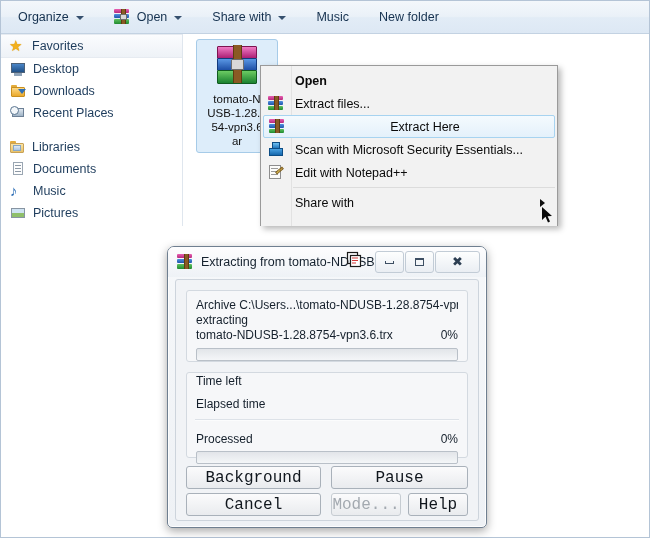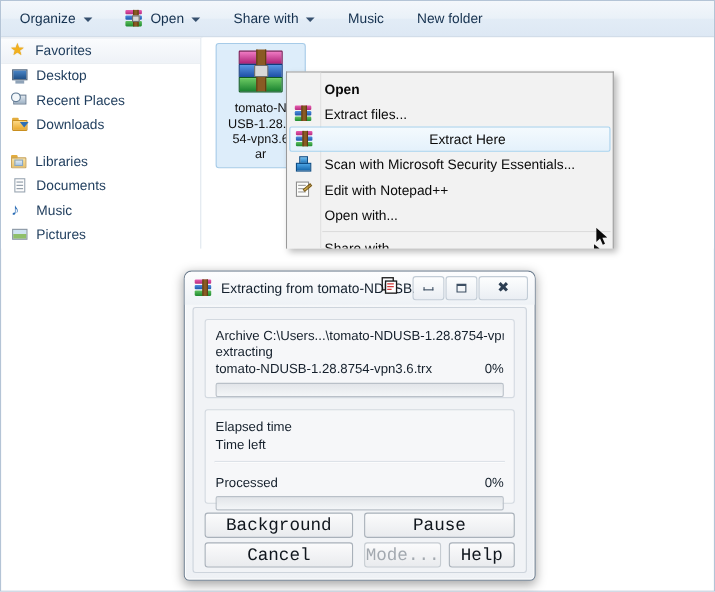--- a/index.html
+++ b/index.html
@@ -558,34 +558,34 @@
 
     <div class="nav-row child">
       <span class="nav-ico ico-desktop">
         <span class="scr"></span>
           <span class="base"></span>
       </span>
       <span>Desktop</span>
     </div>
 
     <div class="nav-row child">
-      <span class="nav-ico ico-recent">
-        <span class="scr"></span>
-          <span class="clk"></span>
-      </span>
-      <span>Recent Places</span>
-    </div>
-
-    <div class="nav-row child">
       <span class="nav-ico ico-folder">
         <span class="tab"></span>
           <span class="body"></span>
           <span class="arrow"></span>
       </span>
       <span>Downloads</span>
+    </div>
+
+    <div class="nav-row child">
+      <span class="nav-ico ico-recent">
+        <span class="scr"></span>
+          <span class="clk"></span>
+      </span>
+      <span>Recent Places</span>
     </div>
 
     <div class="nav-gap"></div>
 
     <div class="nav-row">
       <span class="nav-ico ico-folder ico-lib">
         <span class="tab"></span>
           <span class="body"></span>
           <span class="inner"></span>
       </span>
@@ -674,23 +674,20 @@
       <span class="mi-ico ico-npp">
         <span class="pg"></span>
         <span class="ln" style="top:4px;"></span>
         <span class="ln" style="top:7px;"></span>
         <span class="ln" style="top:10px;"></span>
         <span class="pen"></span>
       </span>
       <span>Edit with Notepad++</span>
     </div>
 
-    <div class="mi">
-      <span>Open with...</span>
-    </div>
 
     <div class="menu-sep"></div>
 
     <div class="mi">
       <span>Share with</span>
       <span class="submenu-arrow"></span>
     </div>
   </div>
 
   <svg id="mouse-pointer" width="12" height="18" viewBox="0 0 12 18">
@@ -729,25 +726,25 @@
       <div class="line">Archive C:\Users...\tomato-NDUSB-1.28.8754-vpn3.6.rar</div>
       <div class="line">extracting</div>
       <div class="line line-flex">
         <span>tomato-NDUSB-1.28.8754-vpn3.6.trx</span>
         <span>0%</span>
       </div>
       <div class="progress"></div>
     </div>
 
     <div class="group" id="grp-time">
+      <div class="tline">
+        <span>Time left</span>
+      </div>
       <div class="tline" style="padding-top:7px;">
         <span>Elapsed time</span>
-      </div>
-      <div class="tline">
-        <span>Time left</span>
       </div>
       <div class="divider"></div>
       <div class="tline line-flex" style="padding-right:9px;padding-top:10px;">
         <span>Processed</span>
         <span>0%</span>
       </div>
       <div class="progress" style="margin:4px 9px 0 9px;"></div>
     </div>
 
     <div class="group" id="grp-btns">

